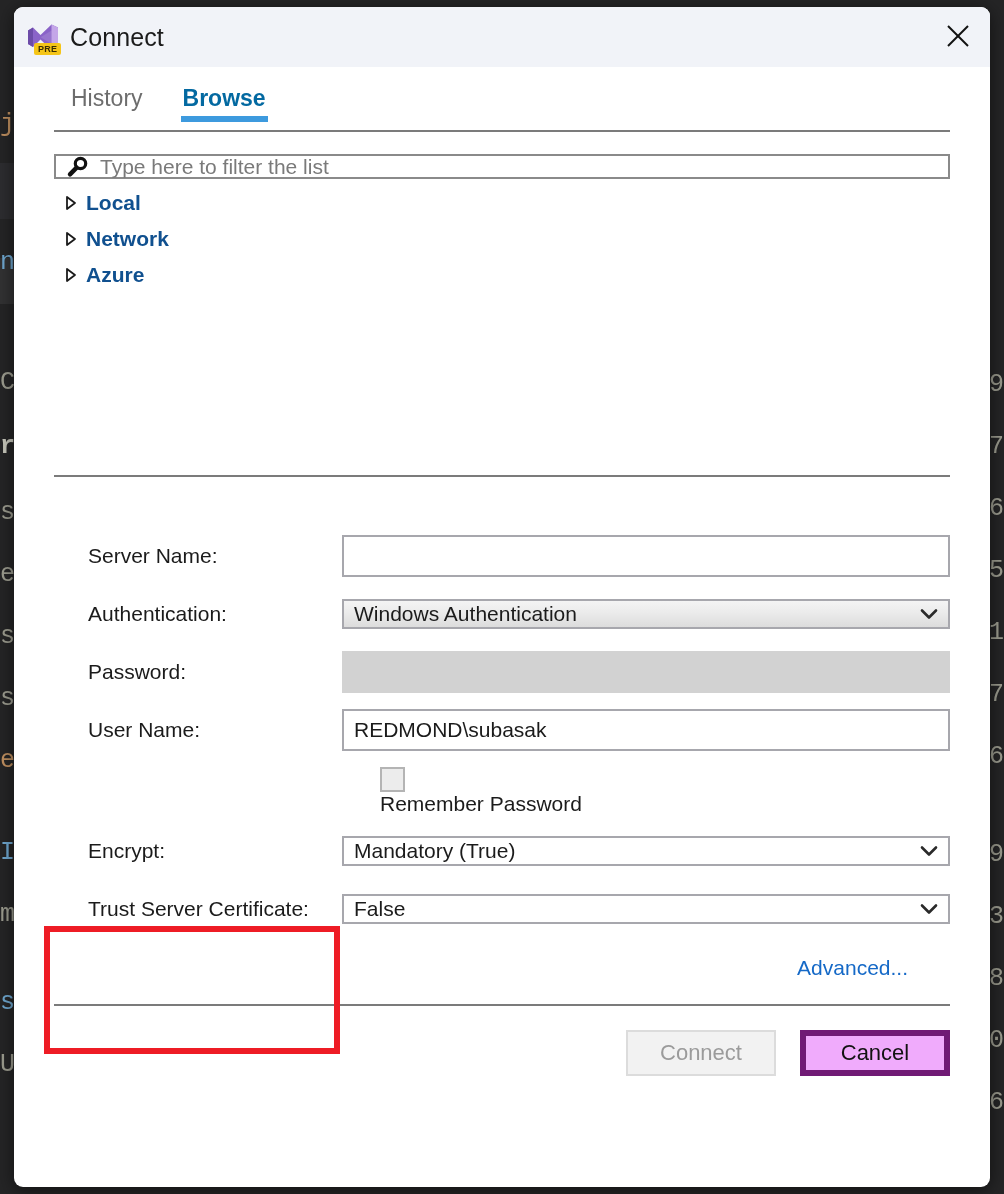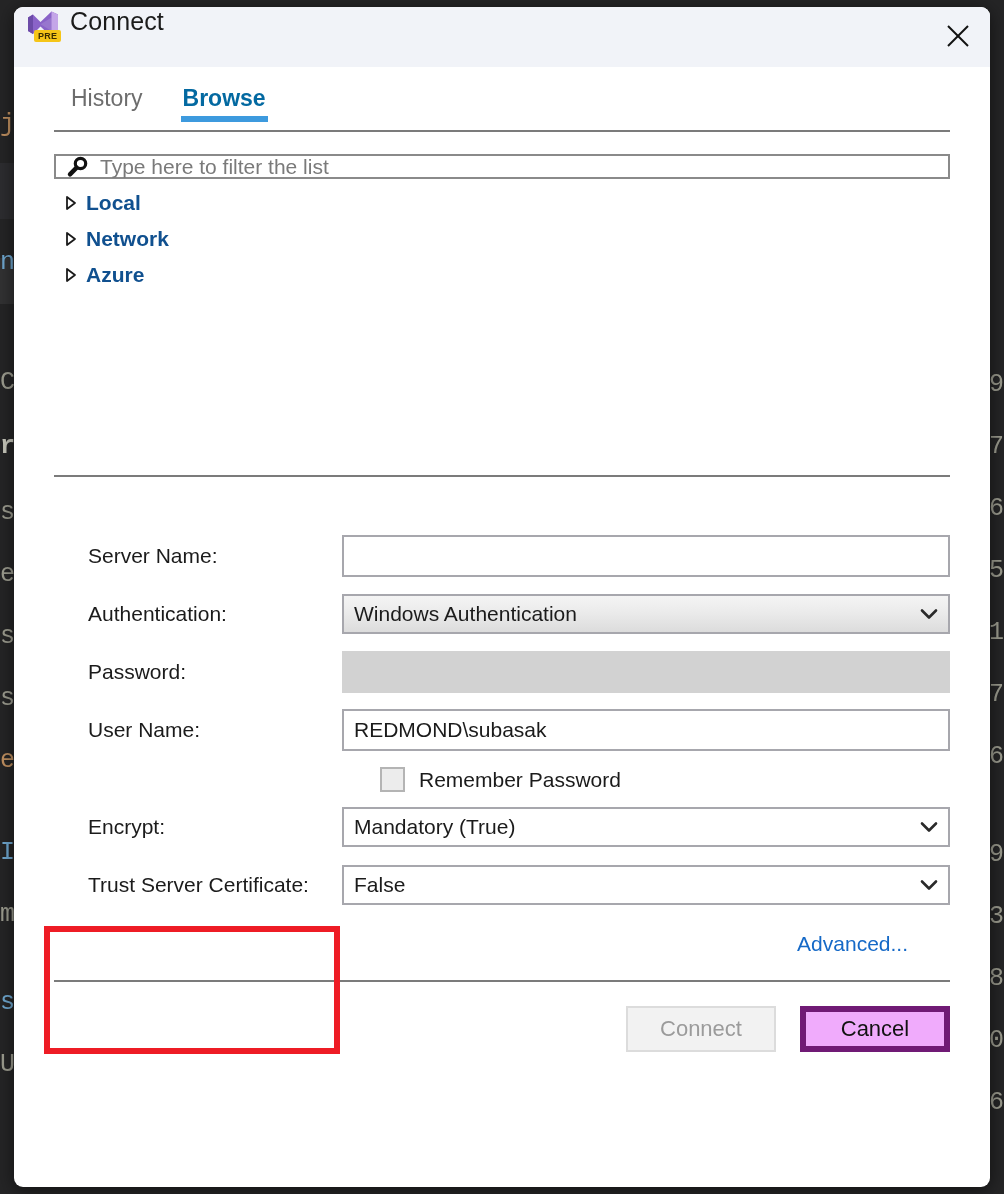--- a/index.html
+++ b/index.html
@@ -48,20 +48,21 @@
     overflow: hidden;
     box-shadow: 0 3px 18px rgba(0,0,0,.55);
   }
 
   
   #titlebar {
     position: relative;
     height: 60px;
     background: #f1f3f8;
     display: flex;
+    align-items: center;
     padding-left: 12px;
   }
   #vs-logo {
     position: relative;
     width: 34px; height: 34px;
     flex: none;
     margin-right: 10px;
   }
   #pre-badge {
     position: absolute;
@@ -192,21 +193,21 @@
     padding: 0 10px;
     font-size: 21px;
     color: #1b1b1b;
   }
   .textbox.disabled {
     background: #d2d2d2;
     border-color: #d2d2d2;
   }
   .combo {
     position: relative;
-    height: 40px;
+    height: 30px;
     border: 2px solid #a7a7ad;
     background: #fff;
     display: flex;
     align-items: center;
     padding: 0 46px 0 10px;
     font-size: 21px;
     color: #1b1b1b;
     cursor: pointer;
   }
   .combo.filled {
@@ -214,22 +215,23 @@
     border-color: #a7a7ad;
   }
   .chev {
     position: absolute;
     right: 10px; top: 50%;
     transform: translateY(-50%);
     display: block;
   }
   #checkbox-row {
     display: flex;
-    align-items: center;
+    align-items: flex-start;
     margin: 6px 0 14px 328px;
+    flex-direction: column;
   }
   #remember-checkbox {
     width: 25px; height: 25px;
     border: 2px solid #b4b4b4;
     background: #ececec;
     flex: none;
     margin-right: 14px;
     cursor: pointer;
   }
   #remember-label { font-size: 21px; color: #1b1b1b; }

